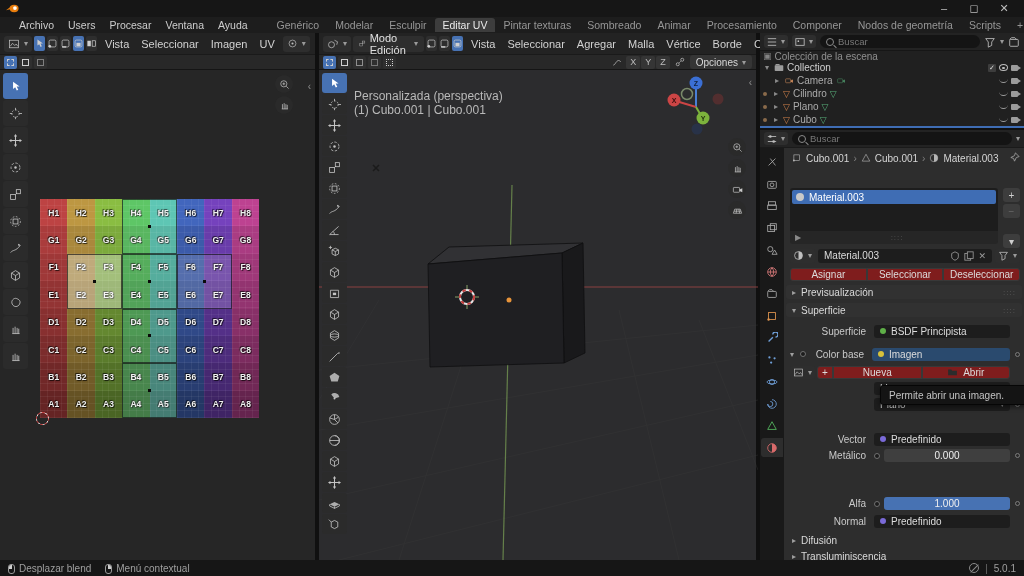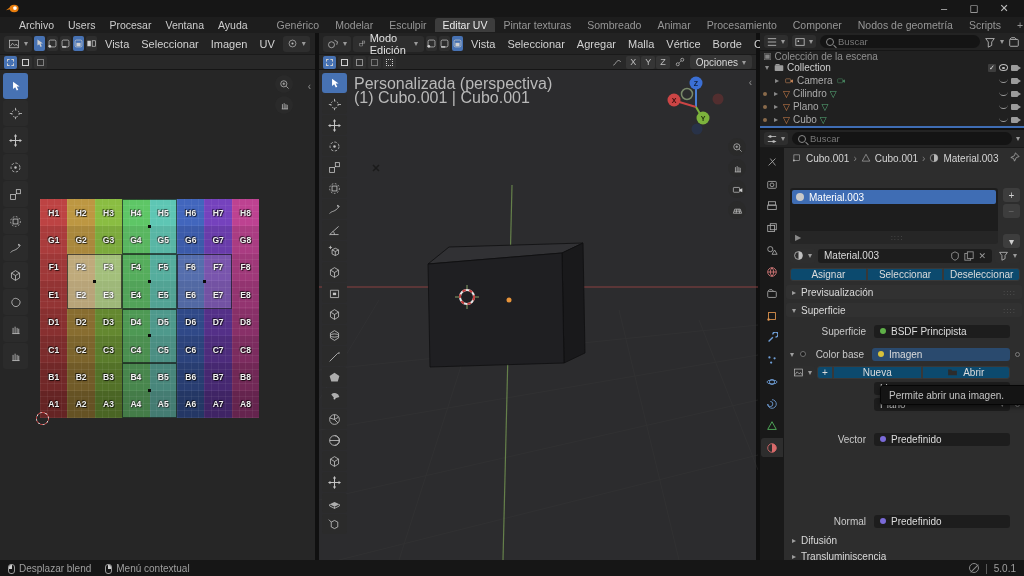--- a/index.html
+++ b/index.html
@@ -68,21 +68,21 @@
   .navbtn{width:18px;height:18px;border-radius:50%;background:rgba(42,42,42,.92);display:flex;
     align-items:center;justify-content:center;color:#c9c9c9}
   .navbtn svg{width:11px;height:11px}
   .side-toggle{position:absolute;color:#8f8f8f;font-size:10px;z-index:6}
   #cursor2d{position:absolute;left:36px;top:379px;width:13px;height:13px}
   #cursor2d b{position:absolute;inset:0;border:1.5px dashed #cf4444;border-radius:50%}
   #cursor2d u{position:absolute;inset:0;border:1.5px dashed #e8e8e8;border-radius:50%;transform:rotate(25deg)}
   
   #viewport{position:absolute;left:319px;top:33px;width:439px;height:527px;background:#2c2c2e;
     border-right:2px solid #101010}
-  #vp-info{position:absolute;left:35px;top:44px;color:#b9b9b9;font-size:16px;line-height:14px;z-index:4}
+  #vp-info{position:absolute;left:35px;top:56px;color:#b9b9b9;font-size:12px;line-height:14px;z-index:4}
   #scene3d{position:absolute;left:0;top:37px;width:439px;height:490px}
   #gizmo{position:absolute;right:28px;top:38px;width:64px;height:64px;z-index:6}
   
   #rightpanel{position:absolute;left:760px;top:33px;width:264px;height:527px;background:#2d2d2d}
   
   #outliner{position:absolute;left:0;top:0;right:0;height:97px;background:#202020;overflow:hidden;
     border-bottom:2px solid #101010}
   #outliner-hdr{display:flex;align-items:center;height:18px;background:#232323;padding:0 4px;gap:4px;
     border-bottom:1px solid #161616}
   .searchbox{flex:1;display:flex;align-items:center;background:#141414;border-radius:8px;height:13px;
@@ -131,21 +131,21 @@
   .animdot{width:5px;height:5px;border-radius:50%;background:#2a2a2a;border:1px solid #7d7d7d;
     margin-left:5px;flex:none}
   .pslider{flex:1;height:13px;background:#3f3f3f;border-radius:3px;position:relative;overflow:hidden}
   .pslider .fill{position:absolute;left:0;top:0;bottom:0;background:#4772b3}
   .pslider .val{position:absolute;inset:0;display:flex;align-items:center;justify-content:center;
     color:#f0f0f0;font-size:10px}
   .panel-hdr{position:absolute;left:2px;right:2px;height:14px;background:#313131;border-radius:3px;
     display:flex;align-items:center;padding:0 6px;gap:5px;color:#dadada;font-size:10px}
   .panel-hdr .exp{font-size:8px;color:#9f9f9f}
   .panel-hdr .grip{margin-left:auto;color:#5d5d5d;font-size:8px;letter-spacing:1px}
-  .actbtn{flex:1;height:13px;background:#0c4a6e;border:1px solid #383838;color:#dcdcdc;font-size:10px;
+  .actbtn{flex:1;height:13px;background:#7f1d1d;border:1px solid #383838;color:#dcdcdc;font-size:10px;
     display:flex;align-items:center;justify-content:center}
   .slotbox{position:absolute;left:6px;right:26px;top:40px;height:43px;background:#1d1d1d;
     border-radius:3px 3px 0 0;padding:2px}
   .slotrow{height:14px;background:#3f6db4;border-radius:2px;display:flex;align-items:center;gap:5px;
     padding:0 4px;color:#fff;font-size:10px}
   .slotrow .ball{width:8px;height:8px;border-radius:50%;background:#c9c9c9}
   .slotfoot{position:absolute;left:6px;right:26px;top:83px;height:13px;background:#262626;
     border-radius:0 0 3px 3px;display:flex;align-items:center;padding:0 5px;color:#8a8a8a}
   .slotfoot .grip{margin:0 auto;color:#565656;font-size:8px;letter-spacing:1px}
   .sidebtns{position:absolute;right:4px;top:40px;width:17px;display:flex;flex-direction:column;gap:2px}
@@ -1414,20 +1414,38 @@
 
       <div class="prow" style="top:284px">
         <span class="plabel">Vector</span>
         <div class="pfield">
           <span class="dot" style="background:#7a6ad8"></span>
           <span>Predefinido</span>
         </div>
         <span style="width:10px"></span>
       </div>
 
+      <div class="prow" style="top:301px;height:13px">
+        <span class="plabel">Metálico</span>
+        <span class="sockdot"></span>
+        <div class="pslider">
+          <div class="fill" style="width: 0%;"></div>
+          <span class="val">0.000</span>
+        </div>
+        <span class="animdot"></span>
+      </div>
+      <div class="prow" style="top:349px;height:13px">
+        <span class="plabel">Alfa</span>
+        <span class="sockdot"></span>
+        <div class="pslider">
+          <div class="fill" style="width: 100%;"></div>
+          <span class="val">1.000</span>
+        </div>
+        <span class="animdot"></span>
+      </div>
 
       <div class="prow" style="top:366px">
         <span class="plabel">Normal</span>
         <div class="pfield" able="true">
           <span class="dot" style="background:#7a6ad8"></span>
           <span>Predefinido</span>
         </div>
         <span style="width:10px"></span>
       </div>
 

